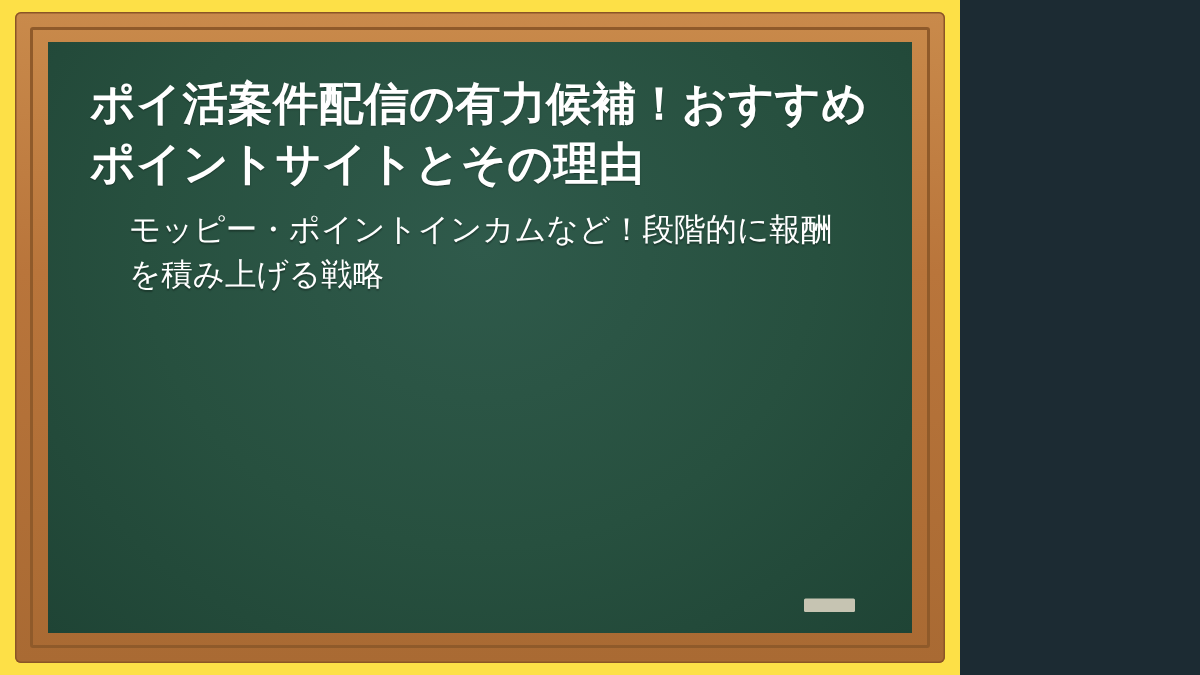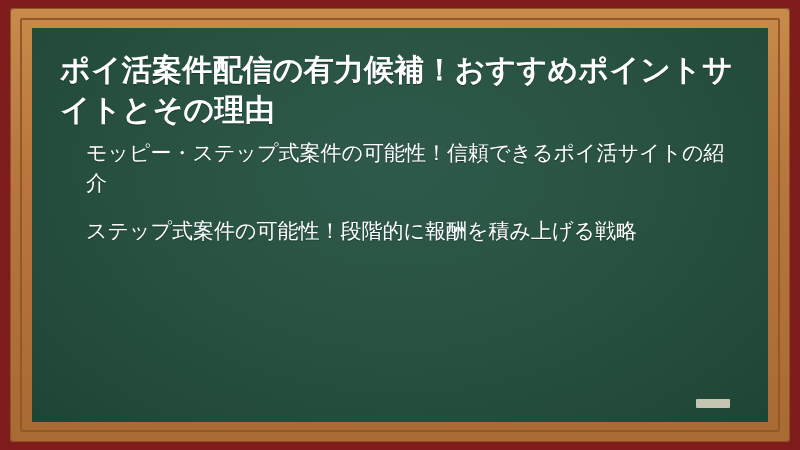--- a/index.html
+++ b/index.html
@@ -8,23 +8,23 @@
     background: #1c2b33;
   }
   body {
     width: 800px;
     height: 450px;
     overflow: hidden;
     font-family: "DejaVu Sans", "Liberation Sans", sans-serif;
   }
   .slide {
     position: relative;
-    width: 800px;
+    width: 640px;
     height: 450px;
-    background: #7f1d1d;
+    background: #fde047;
     box-sizing: border-box;
   }
   
   .frame {
     position: absolute;
     left: 10px;
     top: 8px;
     right: 10px;
     bottom: 8px;
     background: linear-gradient(180deg, #c98a4b 0%, #b9753b 40%, #a96a33 100%);
@@ -93,19 +93,18 @@
 </style>
 </head>
 <body>
 
 <div class="slide">
   <div class="frame">
     <div class="frame-inner-edge"></div>
     <div class="board">
       <h1 class="title">ポイ活案件配信の有力候補！おすすめポイントサイトとその理由</h1>
       <ul class="bullets">
-        <li class="bullet">モッピー・ステップ式案件の可能性！信頼できるポイ活サイトの紹介</li>
-        <li class="bullet">ステップ式案件の可能性！段階的に報酬を積み上げる戦略</li>
+        <li class="bullet">モッピー・ポイントインカムなど！段階的に報酬を積み上げる戦略</li>
       </ul>
       <div class="chalk-mark"></div>
     </div>
   </div>
 </div>
 
 </body></html>

